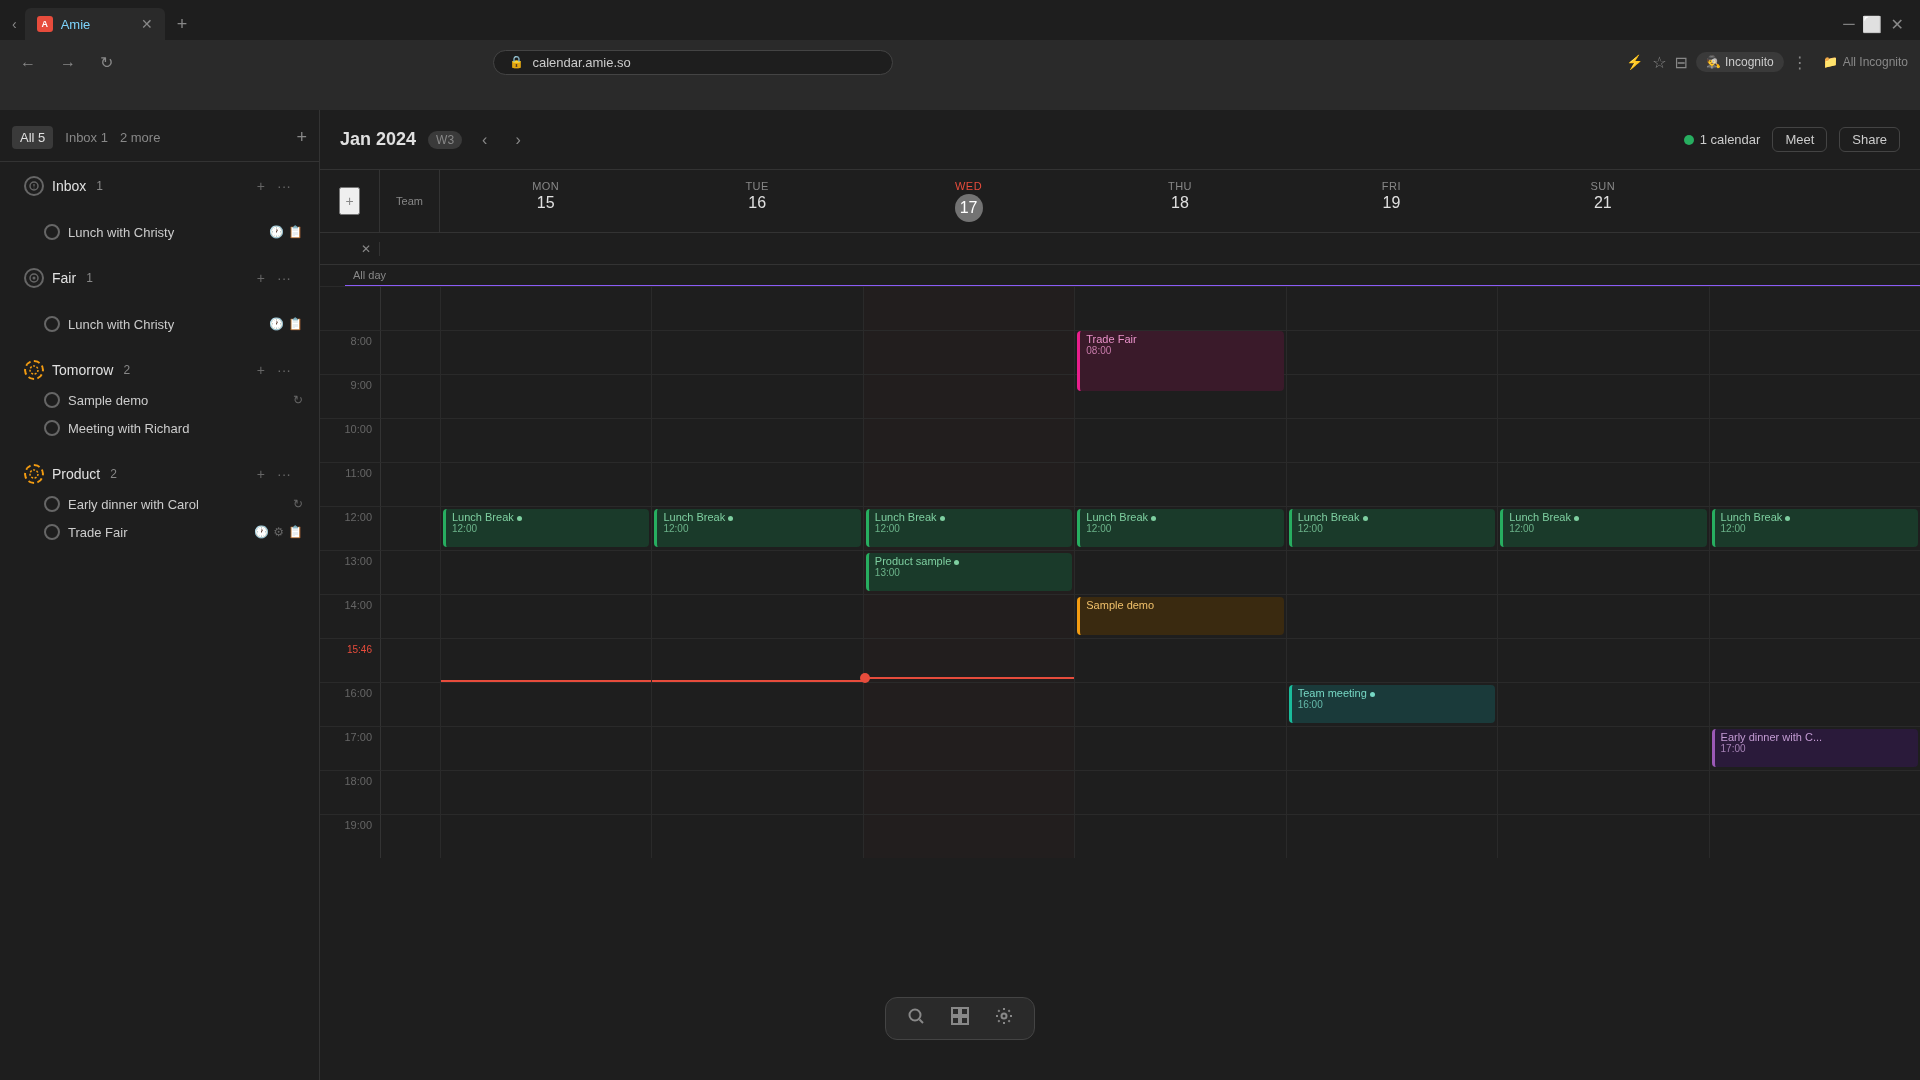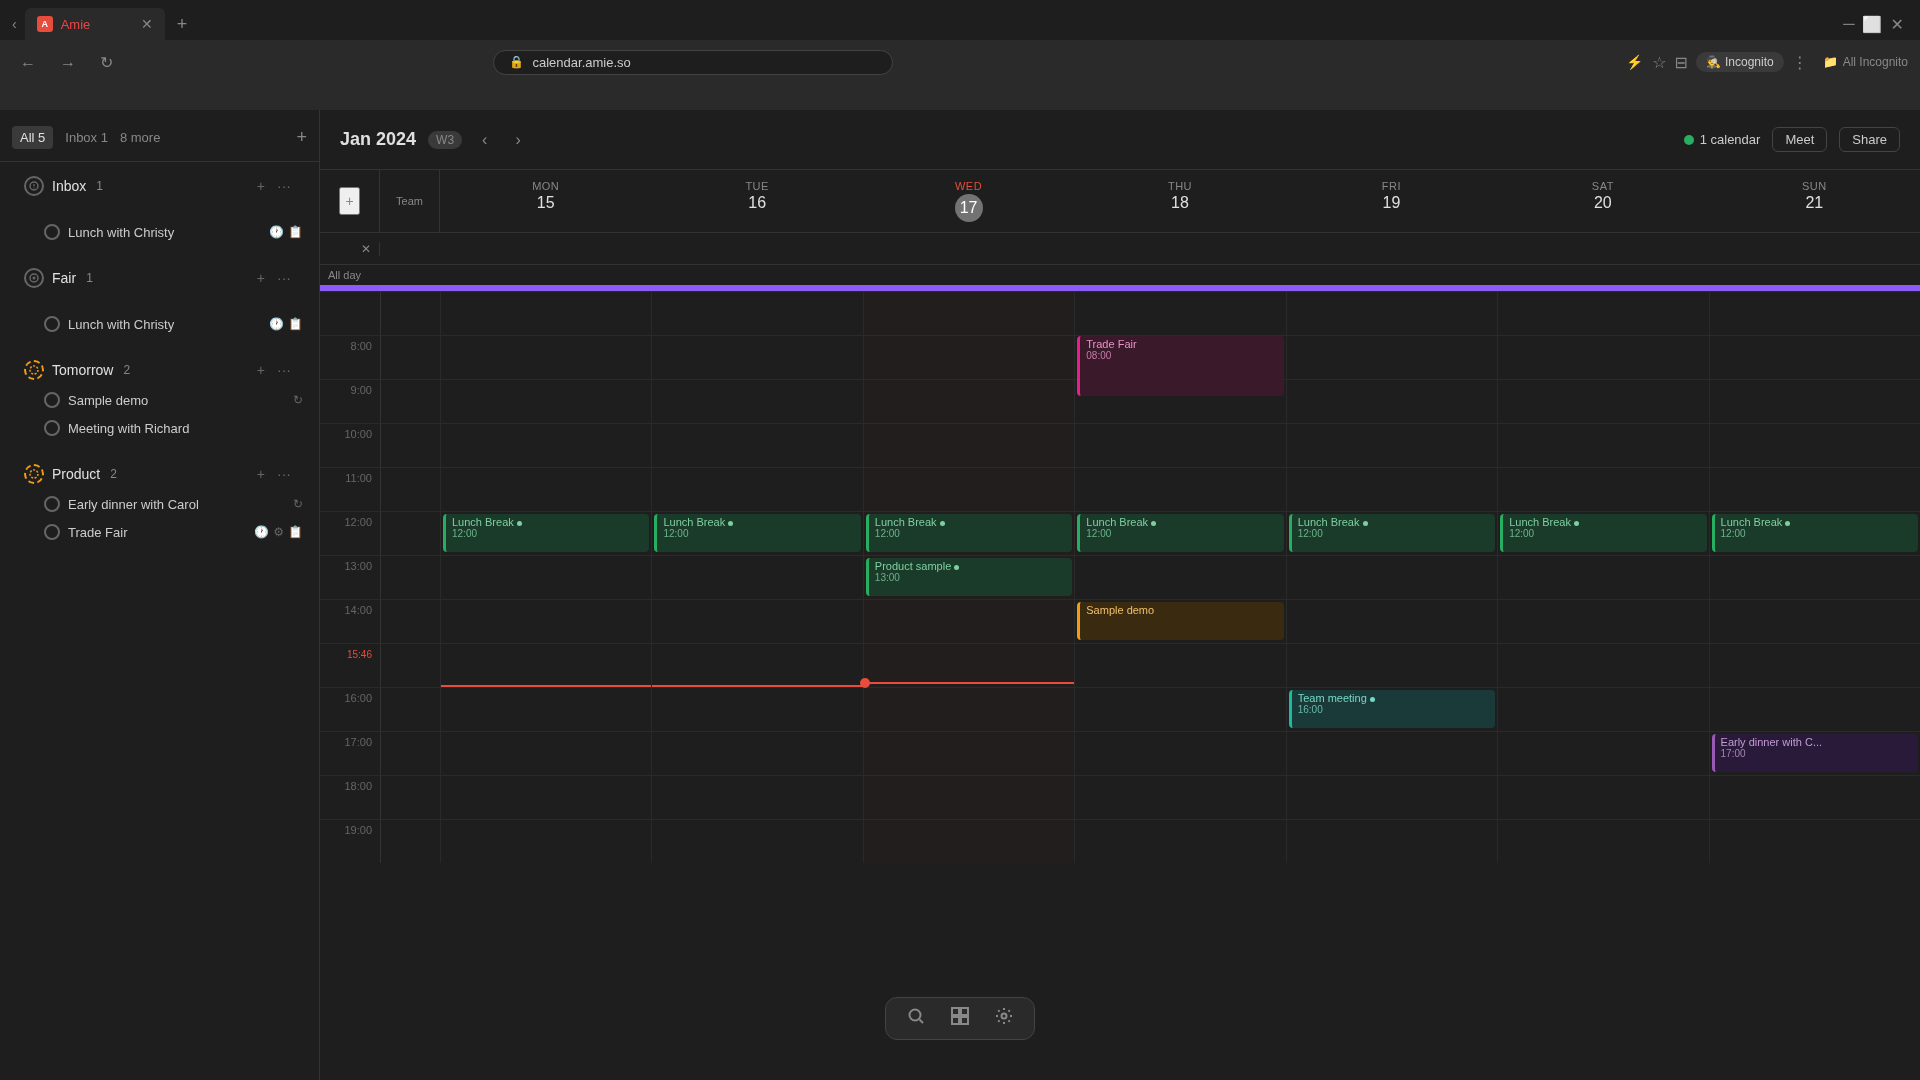--- a/index.html
+++ b/index.html
@@ -3,21 +3,21 @@
   <meta charset="utf-8">
   <style>
     * { box-sizing: border-box; margin: 0; padding: 0; }
     body { font-family: -apple-system, BlinkMacSystemFont, 'Segoe UI', sans-serif; background: #1a1a1a; color: #e0e0e0; height: 1080px; width: 1920px; overflow: hidden; }
     
     
     .browser-chrome { background: #2a2a2a; height: 110px; }
     .tab-bar { display: flex; align-items: center; padding: 8px 8px 0; background: #1e1e1e; height: 40px; gap: 4px; }
     .tab { display: flex; align-items: center; background: #2a2a2a; border-radius: 6px 6px 0 0; padding: 0 12px; height: 32px; gap: 8px; min-width: 140px; }
     .tab-favicon { width: 16px; height: 16px; background: #e74c3c; border-radius: 3px; display: flex; align-items: center; justify-content: center; font-size: 10px; }
-    .tab-title { font-size: 13px; color: #ef4444; }
+    .tab-title { font-size: 13px; color: #7dd3fc; }
     .tab-close { margin-left: auto; color: #888; cursor: pointer; font-size: 14px; }
     .tab-new { background: none; border: none; color: #888; font-size: 18px; cursor: pointer; padding: 4px 8px; }
     .nav-bar { display: flex; align-items: center; padding: 6px 12px; background: #2a2a2a; height: 44px; gap: 8px; }
     .nav-btn { background: none; border: none; color: #888; font-size: 16px; cursor: pointer; padding: 4px 8px; border-radius: 4px; }
     .address-bar { flex: 1; background: #1e1e1e; border: 1px solid #444; border-radius: 20px; padding: 4px 16px; font-size: 13px; color: #ccc; display: flex; align-items: center; gap: 8px; max-width: 600px; margin: 0 auto; }
     .address-bar span { font-size: 12px; color: #888; }
     .browser-actions { display: flex; align-items: center; gap: 8px; margin-left: auto; }
     .browser-action-btn { background: none; border: none; color: #888; font-size: 16px; cursor: pointer; }
     .incognito-badge { background: #3a3a3a; border-radius: 12px; padding: 3px 10px; font-size: 12px; color: #ccc; display: flex; align-items: center; gap: 4px; }
     
@@ -138,21 +138,21 @@
     </div>
   </div>
 </div>
 
 <div class="app">
 
   <div class="sidebar">
     <div class="sidebar-tabs">
       <button class="sidebar-tab active">All 5</button>
       <button class="sidebar-tab">Inbox 1</button>
-      <span class="sidebar-tab-more">8 more</span>
+      <span class="sidebar-tab-more">2 more</span>
       <button class="sidebar-add">+</button>
     </div>
 
     <div class="sidebar-section">
       <div class="sidebar-section-header">
         <div class="section-icon solid">
           <svg width="10" height="10" viewBox="0 0 10 10">
               <circle cx="5" cy="5" r="4" fill="none" stroke="#666" stroke-width="1.5"></circle>
               <line x1="5" y1="3" x2="5" y2="5.5" stroke="#666" stroke-width="1.2"></line>
               <circle cx="5" cy="7" r="0.6" fill="#666"></circle>
@@ -309,45 +309,41 @@
       <div class="cal-day-header">
         <div class="cal-day-name">Thu</div>
         <div class="cal-day-num">18</div>
       </div>
 
       <div class="cal-day-header">
         <div class="cal-day-name">Fri</div>
         <div class="cal-day-num">19</div>
       </div>
 
-      <div class="cal-day-header">
-        <div class="cal-day-name">Sat</div>
-        <div class="cal-day-num">20</div>
-      </div>
 
       <div class="cal-day-header">
         <div class="cal-day-name">Sun</div>
         <div class="cal-day-num">21</div>
       </div>
     </div>
 
     <div class="cal-allday-row">
       <div style="display:flex;align-items:center;justify-content:flex-end;padding-right:8px;border-right:1px solid #333;">
         <span style="color:#888;font-size:12px;cursor:pointer;">✕</span>
       </div>
       <div style="border-right:1px solid #333;"></div>
       <div style="border-left:1px solid #2a2a2a;"></div>
       <div style="border-left:1px solid #2a2a2a;"></div>
       <div style="border-left:1px solid #2a2a2a;"></div>
       <div style="border-left:1px solid #2a2a2a;"></div>
       <div style="border-left:1px solid #2a2a2a;"></div>
       <div style="border-left:1px solid #2a2a2a;"></div>
       <div style="border-left:1px solid #2a2a2a;"></div>
     </div>
-    <div style="border-bottom:6px solid #8b5cf6; display:flex; align-items:center; padding: 4px 0; font-size:11px; color:#888; grid-column: 1/-1;">
+    <div style="border-bottom:1px solid #8b5cf6; display:flex; align-items:center; padding: 4px 0; font-size:11px; color:#888; grid-column: 1/-1; margin-left: 25px;">
       <span style="padding-left:8px;">All day</span>
     </div>
 
     <div class="cal-scroll">
       <div style="position:relative;">
         <div class="cal-grid-body">
 
           <div class="time-cell" style="height:44px;"></div>
           <div class="work-cell" style="height:44px;"></div>
           <div class="col-placeholder" style="height:44px;"></div>

